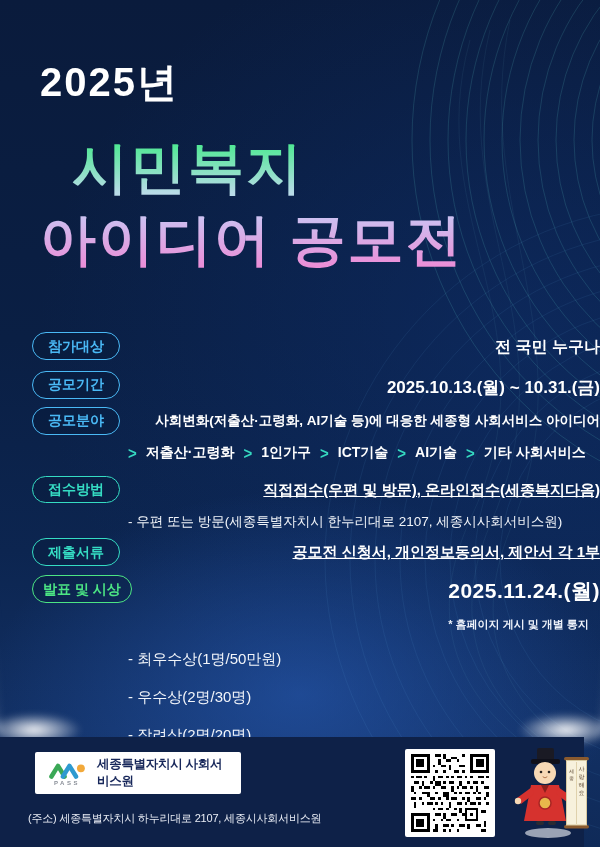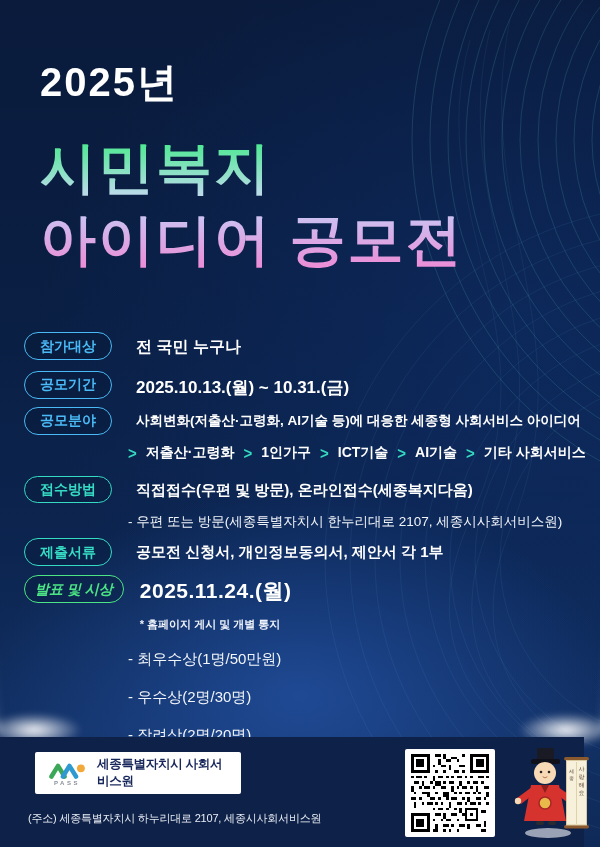--- a/index.html
+++ b/index.html
@@ -16,34 +16,34 @@
   .beam-left{left:-6px;background:conic-gradient(from 300deg at 4% 100%, rgba(255,255,255,0) 0deg 8deg, rgba(228,238,255,.38) 26deg, rgba(228,238,255,.08) 42deg, rgba(255,255,255,0) 58deg);}
   .beam-right{right:-6px;transform:scaleX(-1);background:conic-gradient(from 300deg at 4% 100%, rgba(255,255,255,0) 0deg 8deg, rgba(228,238,255,.38) 26deg, rgba(228,238,255,.08) 42deg, rgba(255,255,255,0) 58deg);}
   .corner-glow{position:absolute;bottom:100px;width:96px;height:34px;filter:blur(3px);
     background:radial-gradient(closest-side, rgba(255,255,255,.95), rgba(255,255,255,0));}
   .glow-bl{left:-14px;} .glow-br{right:-14px;}
 
   .title-block{position:absolute;left:40px;top:55px;}
   .year{font-size:40px;font-weight:bold;color:#ffffff;letter-spacing:2px;}
   .big{font-size:56px;font-weight:bold;letter-spacing:2px;line-height:1.0;
        -webkit-background-clip:text;background-clip:text;color:transparent;}
-  .t1{margin-top:30px;background-image:linear-gradient(180deg,#52e896 10%,#b9dbe8 95%);}
+  .t1{margin-top:30px;background-image:linear-gradient(180deg,#52e896 10%,#b9dbe8 95%);margin-left:32px;}
   .t2{margin-top:16px;background-image:linear-gradient(180deg,#cbc3f2 5%,#ea8fd8 95%);}
 
   .sections{position:absolute;left:0;right:0;top:332px;color:#fff;}
-  .row{display:flex;align-items:flex-start;padding-left:24px;}
+  .row{display:flex;align-items:flex-start;padding-left:32px;justify-content:space-between;}
   .pill{flex:0 0 auto;min-width:88px;box-sizing:border-box;text-align:center;
         border:1.6px solid;border-radius:999px;padding:4.5px 10px;
         font-size:14px;font-weight:bold;line-height:1.2;background:rgba(5,18,45,.25);}
   .pill.blue{color:#4ab9f5;border-color:#4ab9f5;}
   .pill.teal{color:#35dcc3;border-color:#35dcc3;}
-  .pill.green{color:#4ce584;border-color:#4ce584;font-style:italic;}
+  .pill.green{color:#4ce584;border-color:#4ce584;}
   .content{margin-left:16px;padding-top:5px;}
   .c-bold{font-weight:bold;color:#fff;margin-left:24px;}
-  .s16{font-size:16px;} .s17{font-size:17px;} .s15{font-size:15px;} .s135{font-size:13.5px;}
+  .s16{font-size:16px;} .s17{font-size:17px;} .s15{font-size:15px;text-decoration:underline;} .s135{font-size:13.5px;}
   .mb11{margin-bottom:11px;} .mb8{margin-bottom:8px;} .mb9{margin-bottom:9px;}
   .subline{padding-left:128px;}
   .arrows{margin-top:9px;margin-bottom:14px;display:flex;align-items:center;gap:9px;flex-wrap:nowrap;}
   .arrow{color:#35d8c0;font-weight:bold;font-size:15px;transform:scaleY(1.15);}
   .tag{color:#fff;font-weight:bold;font-size:14px;white-space:nowrap;}
   .details{margin-top:6px;margin-bottom:4px;font-size:13.5px;line-height:25px;color:#f2f5fa;}
   .date-line{display:flex;align-items:baseline;gap:12px;padding-top:2px;flex-direction:column;}
   .date{font-size:21px;font-weight:bold;color:#fff;letter-spacing:.5px;}
   .note{font-size:11px;font-weight:bold;color:#eef2fa;}
   .awards{margin-top:8px;font-size:15px;line-height:38px;color:#f2f5fa;}

